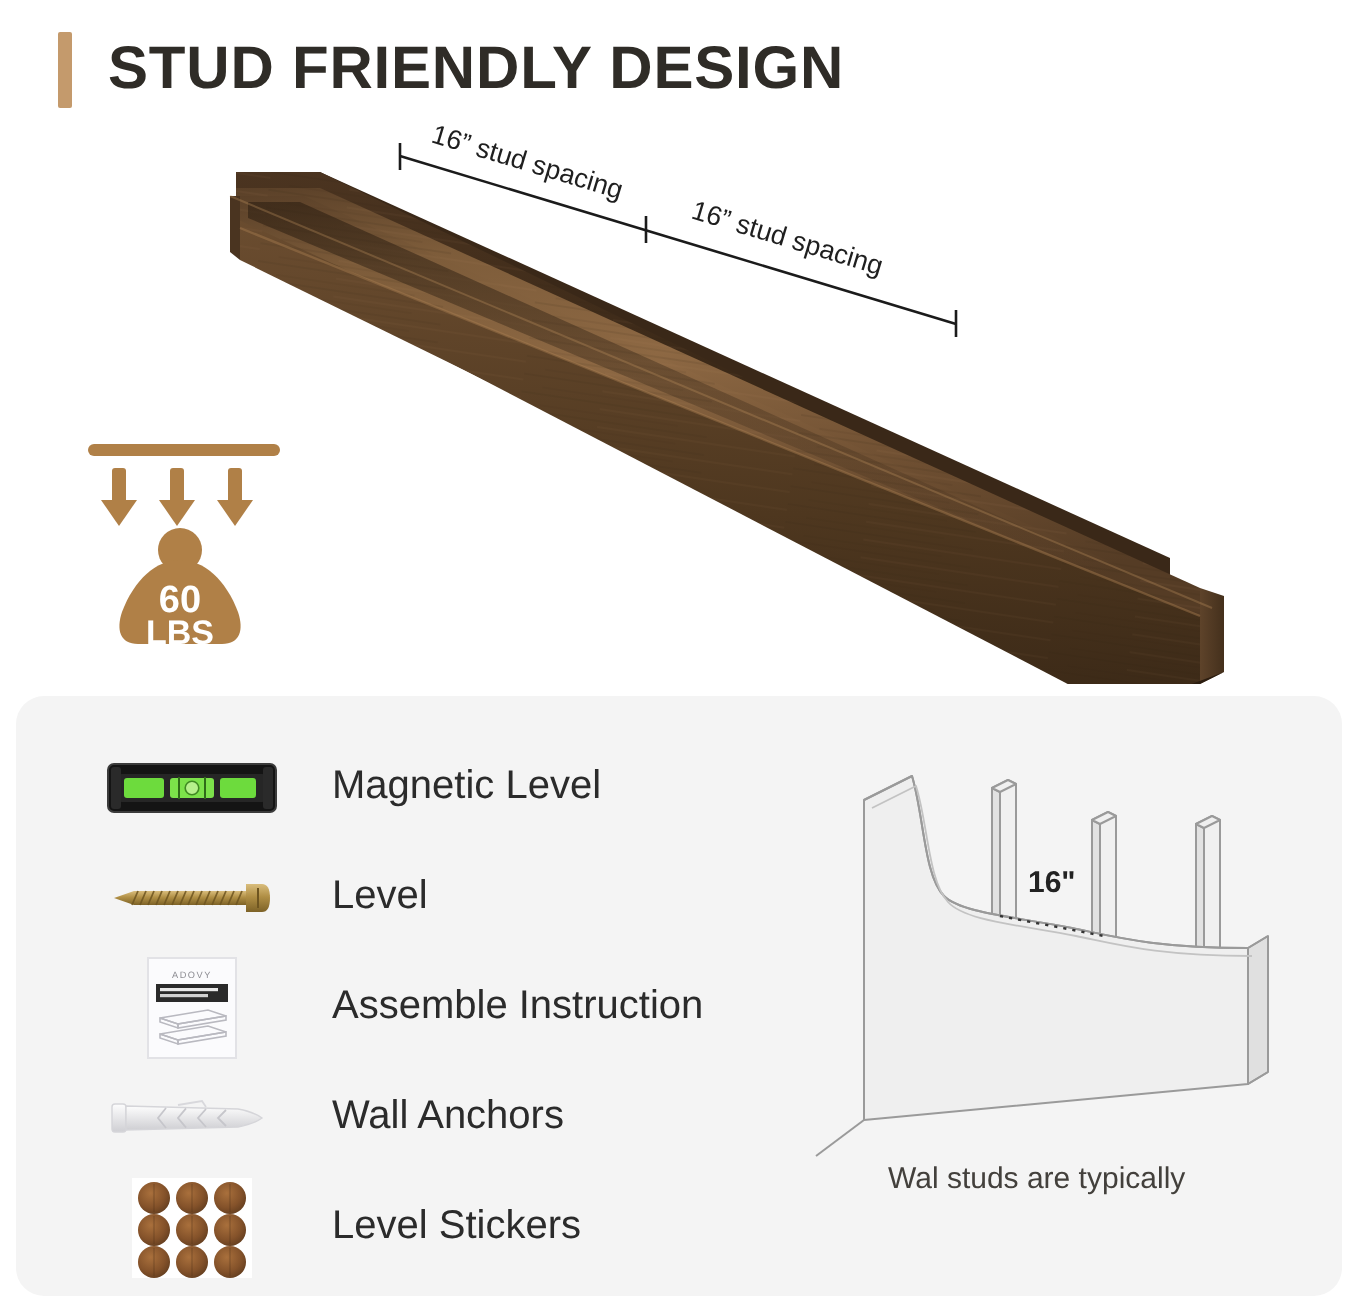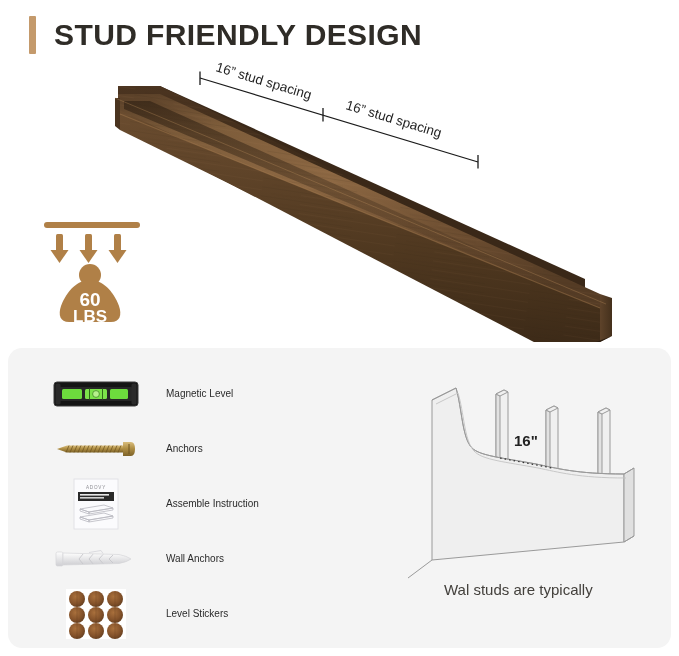--- a/index.html
+++ b/index.html
@@ -84,21 +84,21 @@
     width: 96px;
     height: 55px;
     flex: none;
     display: flex;
     align-items: center;
     justify-content: center;
   }
   .accessory-icon svg { display: block; }
   .accessory-label {
     margin-left: 22px;
-    font-size: 10px;
+    font-size: 20px;
     color: #2b2b2b;
     white-space: nowrap;
     text-align: center;
   }
 
   
   .stud-diagram {
     position: absolute;
     left: 396px; top: 382px;
     width: 260px; height: 200px;
@@ -280,21 +280,21 @@
           <line x1="56" y1="7.5" x2="53" y2="14.5"></line>
             <line x1="60" y1="7.5" x2="57" y2="14.5"></line>
           <line x1="64" y1="7.5" x2="61" y2="14.5"></line>
             <line x1="68" y1="7.5" x2="65" y2="14.5"></line>
         </g>
 
         <path d="M70 4 L78 4 Q82 4 82 11 Q82 18 78 18 L70 18 Z" fill="url(#gold)"></path>
         <line x1="76" y1="6" x2="76" y2="16" stroke="#6e5520" stroke-width="1"></line>
       </svg>
     </div>
-    <div class="accessory-label">Anchors</div>
+    <div class="accessory-label">Level</div>
   </div>
 
   <div class="accessory-row">
     <div class="accessory-icon">
       <svg width="56" height="52" viewBox="0 0 56 52">
         <rect x="6" y="1" width="44" height="50" fill="#fbfbfd" stroke="#e2e2e6" stroke-width="1"></rect>
         <text x="28" y="11" font-family="Liberation Sans, sans-serif" font-size="4.6" fill="#8d8d93" text-anchor="middle" letter-spacing="0.8">ADOVY</text>
         <rect x="10" y="14" width="36" height="9" fill="#2a2a2a"></rect>
         <rect x="12" y="16" width="29" height="1.6" fill="#e8e8e8"></rect>
         <rect x="12" y="19" width="24" height="1.6" fill="#d2d2d2"></rect>

